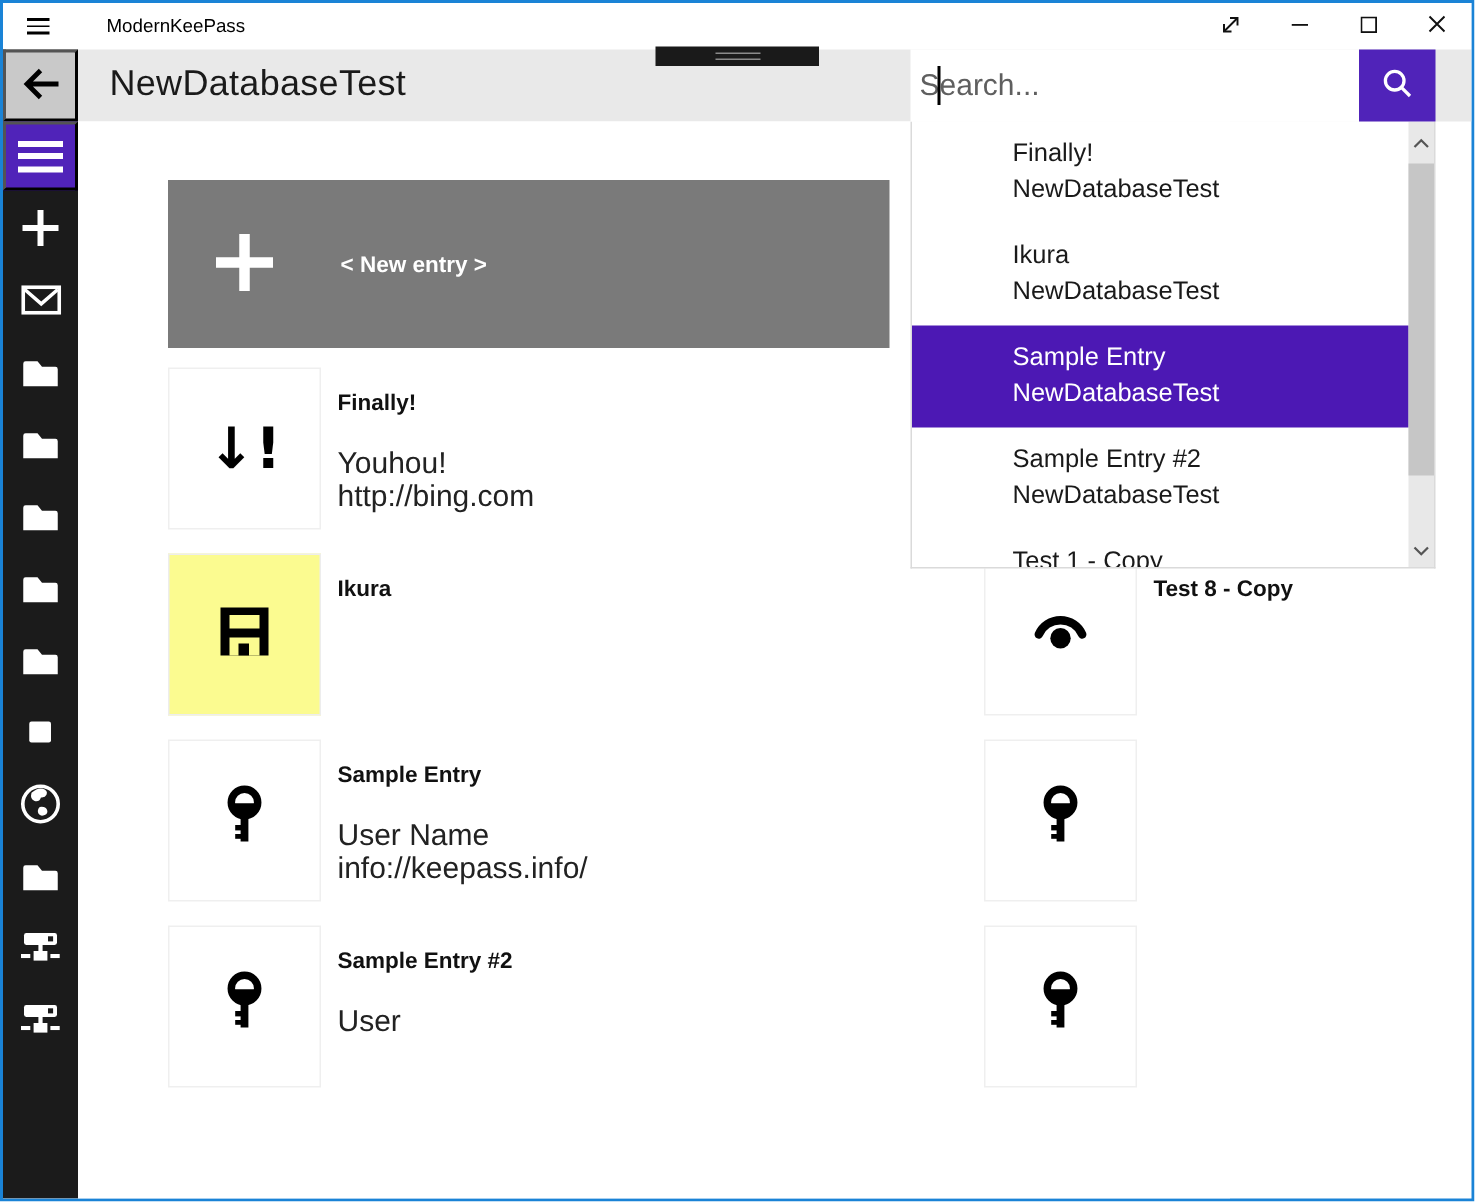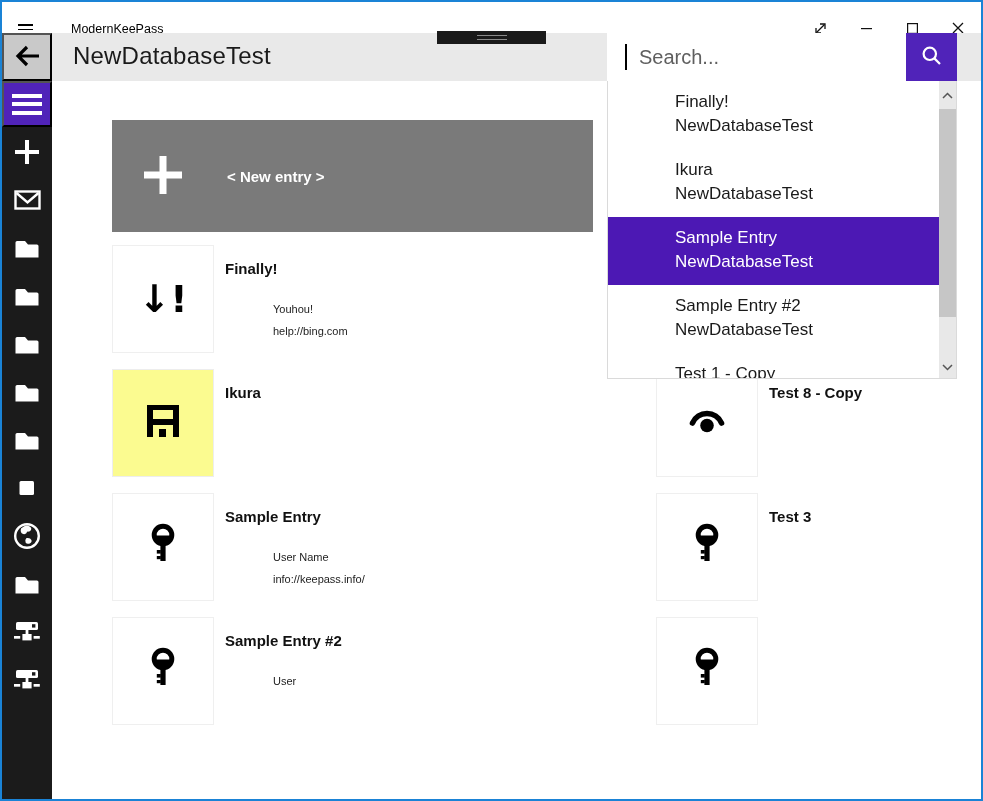--- a/index.html
+++ b/index.html
@@ -5,21 +5,21 @@
   * { margin:0; padding:0; box-sizing:border-box; }
   html,body { background:#fff; }
   body { font-family:"Liberation Sans","DejaVu Sans",sans-serif; }
 
   .window {
     position:relative; width:983px; height:801px;
     border:2px solid #1a83d6; background:#fff; overflow:hidden;
   }
 
   
-  .titlebar { position:absolute; left:0; top:12px; width:979px; height:31px; background:#fff; }
+  .titlebar { position:absolute; left:0; top:0; width:979px; height:31px; background:#fff; }
   .tb-ham { position:absolute; left:16px; top:10px; width:15px; height:11px;
     display:flex; flex-direction:column; justify-content:space-between; }
   .tb-ham i { display:block; height:1.6px; background:#000; }
   .tb-title { position:absolute; left:69px; top:8px; font-size:12.5px; color:#000; }
   .tb-controls { position:absolute; right:0; top:0; height:31px; display:flex; }
   .tb-btn { width:46px; height:31px; display:flex; align-items:center; justify-content:center; background:transparent; border:none; }
 
   
   .grabber { position:absolute; left:435px; top:29px; width:109px; height:13px; background:#1a1a1a; z-index:12; }
   .grabber i { position:absolute; left:40px; width:30px; height:1.3px; background:#8a8a8a; }
@@ -34,21 +34,21 @@
   .side-nav { display:flex; flex-direction:column; align-items:center; padding-top:12px; gap:20px; }
   .nav-btn { width:50px; height:28px; display:flex; align-items:center; justify-content:center; background:transparent; border:none; }
 
   
   .header-strip { position:absolute; left:50px; top:31px; width:929px; height:48px; background:#e9e9e9; }
   .page-title { position:absolute; left:21px; top:9px; font-size:24px; color:#1a1a1a; letter-spacing:0.2px; }
 
   
   .search-box { position:absolute; left:605px; top:31px; width:350px; height:48px; display:flex; z-index:11; }
   .search-input { flex:1; height:48px; border:none; outline:none; background:#fff; font-family:inherit;
-    font-size:20px; color:#1a1a1a; padding-left:32px; }
+    font-size:20px; color:#1a1a1a; padding-left:6px; }
   .search-input::placeholder { color:#5f5f5f; opacity:1; }
   .search-caret { position:absolute; left:18px; top:11px; width:1.5px; height:26px; background:#000; }
   .search-btn { width:51px; height:48px; background:#5023b9; border:none; display:flex; align-items:center; justify-content:center; }
 
   
   .dropdown { position:absolute; left:605px; top:79px; width:350px; height:298px; background:#fff;
     border:1px solid #dadada; border-top:none; overflow:hidden; z-index:10; }
   .sugg-item { position:relative; width:333px; height:68px; padding:9px 0 0 67px; font-size:17px; line-height:24px; color:#1a1a1a; cursor:default; }
   .sugg-item.selected { background:#4c18b4; color:#fff; }
   .sugg-title, .sugg-sub { display:block; white-space:nowrap; }
@@ -65,21 +65,21 @@
     border:none; display:flex; align-items:center; color:#fff; }
   .new-entry .big-plus { margin-left:31px; }
   .new-entry .ne-label { margin-left:44px; font-size:15px; font-weight:bold; }
 
   .entry-row { position:absolute; display:flex; width:470px; }
   .tile { width:102px; height:108px; background:#fff; border:1px solid #efefef;
     display:flex; align-items:center; justify-content:center; flex:none; }
   .tile.yellow { background:#fbfb90; border-color:#ededed; }
   .entry-text { padding-left:11px; padding-top:15px; }
   .entry-title { font-size:15px; font-weight:bold; color:#111; line-height:18px; }
-  .entry-lines { margin-top:20px; font-size:11px; color:#222; line-height:22px;margin-left:48px; }
+  .entry-lines { margin-top:20px; font-size:20px; color:#222; line-height:22px; }
   .glyph-downex { font-family:"DejaVu Sans",sans-serif; font-size:38px; font-weight:bold; color:#000; line-height:1; }
 
   
   .l-row0 { left:60px; top:164px; }
   .l-row1 { left:60px; top:288px; }
   .l-row2 { left:60px; top:412px; }
   .l-row3 { left:60px; top:536px; }
   .r-row0 { left:604px; top:288px; }
   .r-row1 { left:604px; top:412px; }
   .r-row2 { left:604px; top:536px; }
@@ -283,21 +283,21 @@
     </button>
     <div id="grid-rows">
         <div class="entry-row l-row0">
           <div class="tile">
             <span><span class="glyph-downex">↓!</span></span>
           </div>
           <div class="entry-text">
             <div class="entry-title">Finally!</div>
             <div class="entry-lines">
               <div>Youhou!</div>
-              <div>help://bing.com</div>
+              <div>http://bing.com</div>
             </div>
           </div>
         </div>
         <div class="entry-row l-row1">
           <div class="tile yellow">
             <span><svg width="40" height="40" viewBox="0 0 40 40">
                 <rect x="4" y="4" width="32" height="32" fill="#000"></rect>
                 <rect x="10" y="9" width="20" height="9" fill="#fbfb90"></rect>
                 <rect x="10" y="24" width="20" height="12" fill="#fbfb90"></rect>
                 <rect x="16" y="28" width="7" height="8" fill="#000"></rect>
@@ -356,23 +356,20 @@
         <div class="entry-row r-row1">
           <div class="tile">
             <span><svg width="46" height="46" viewBox="0 0 46 46">
                 <circle cx="23" cy="13" r="8.8" fill="#fff" stroke="#000" stroke-width="5"></circle>
                 <path d="M14.2 13.5 a8.8 8.8 0 0 0 17.6 0 z" fill="#000"></path>
                 <rect x="20.4" y="21" width="5.2" height="18" fill="#000"></rect>
                 <rect x="16.8" y="28" width="4" height="3.6" fill="#000"></rect>
                 <rect x="16.8" y="34" width="4" height="3.2" fill="#000"></rect>
               </svg></span>
           </div>
-          <div class="entry-text">
-            <div class="entry-title">Test 3</div>
-          </div>
         </div>
         <div class="entry-row r-row2">
           <div class="tile">
             <span><svg width="46" height="46" viewBox="0 0 46 46">
                 <circle cx="23" cy="13" r="8.8" fill="#fff" stroke="#000" stroke-width="5"></circle>
                 <path d="M14.2 13.5 a8.8 8.8 0 0 0 17.6 0 z" fill="#000"></path>
                 <rect x="20.4" y="21" width="5.2" height="18" fill="#000"></rect>
                 <rect x="16.8" y="28" width="4" height="3.6" fill="#000"></rect>
                 <rect x="16.8" y="34" width="4" height="3.2" fill="#000"></rect>
               </svg></span>

